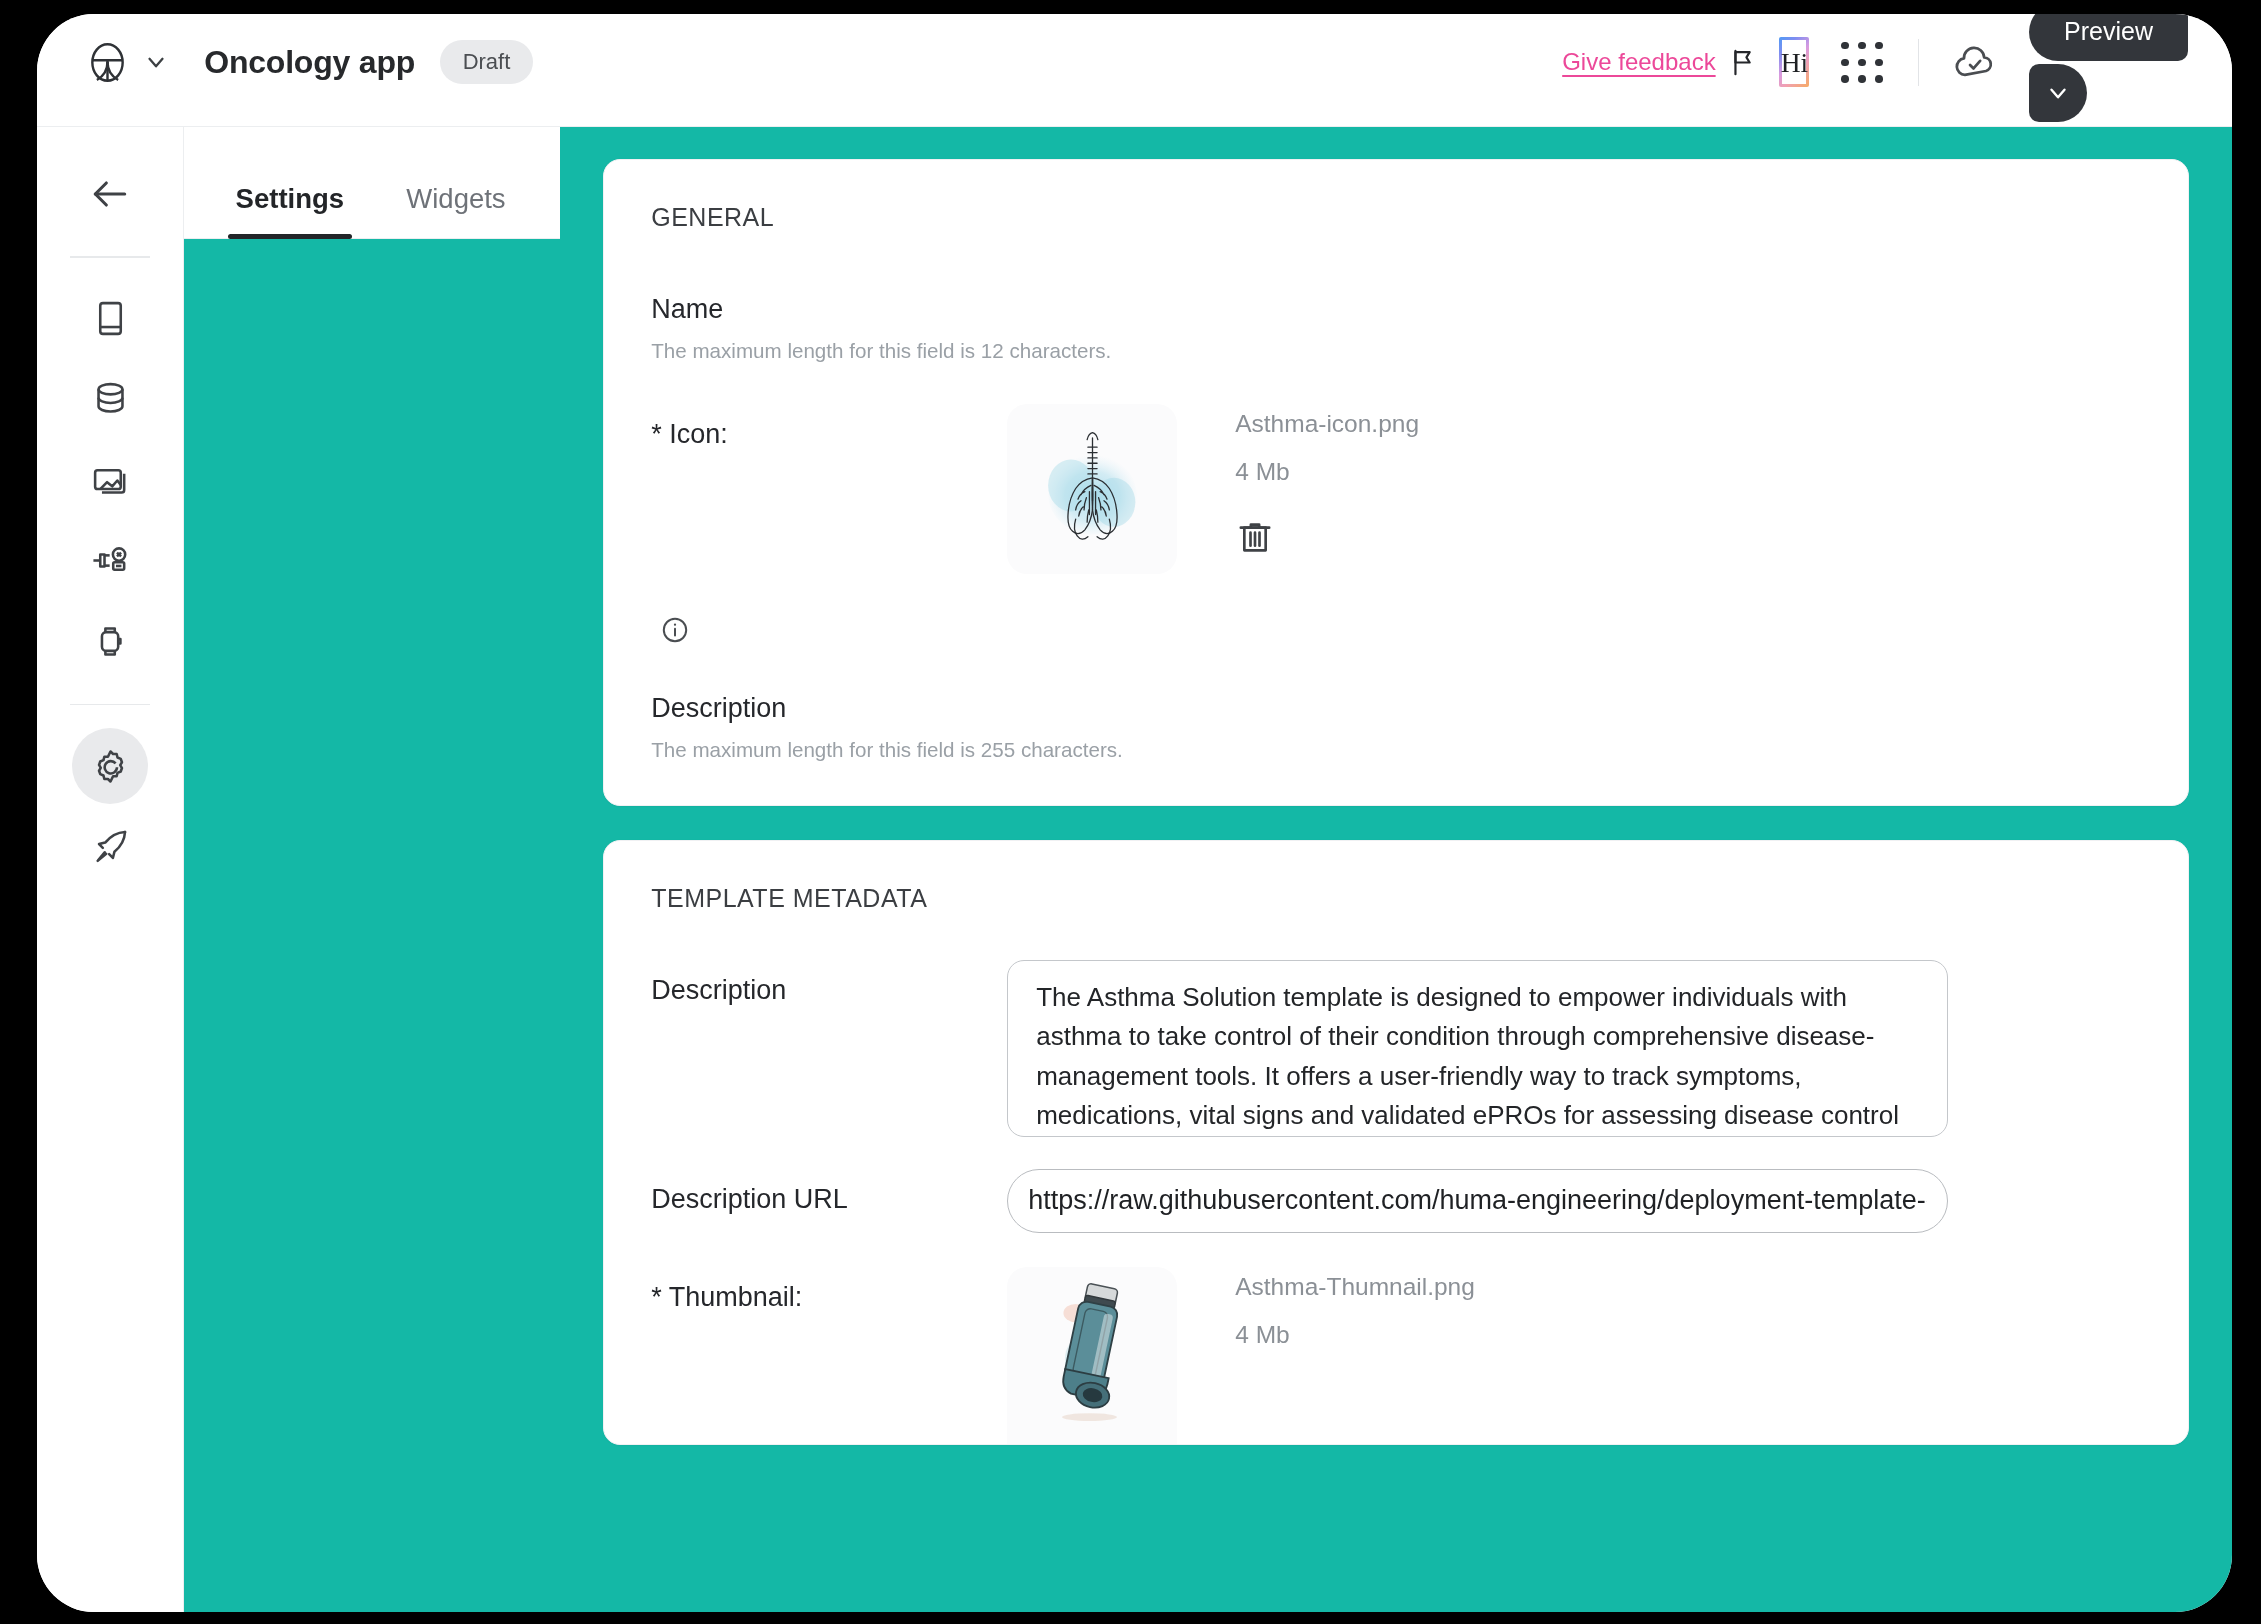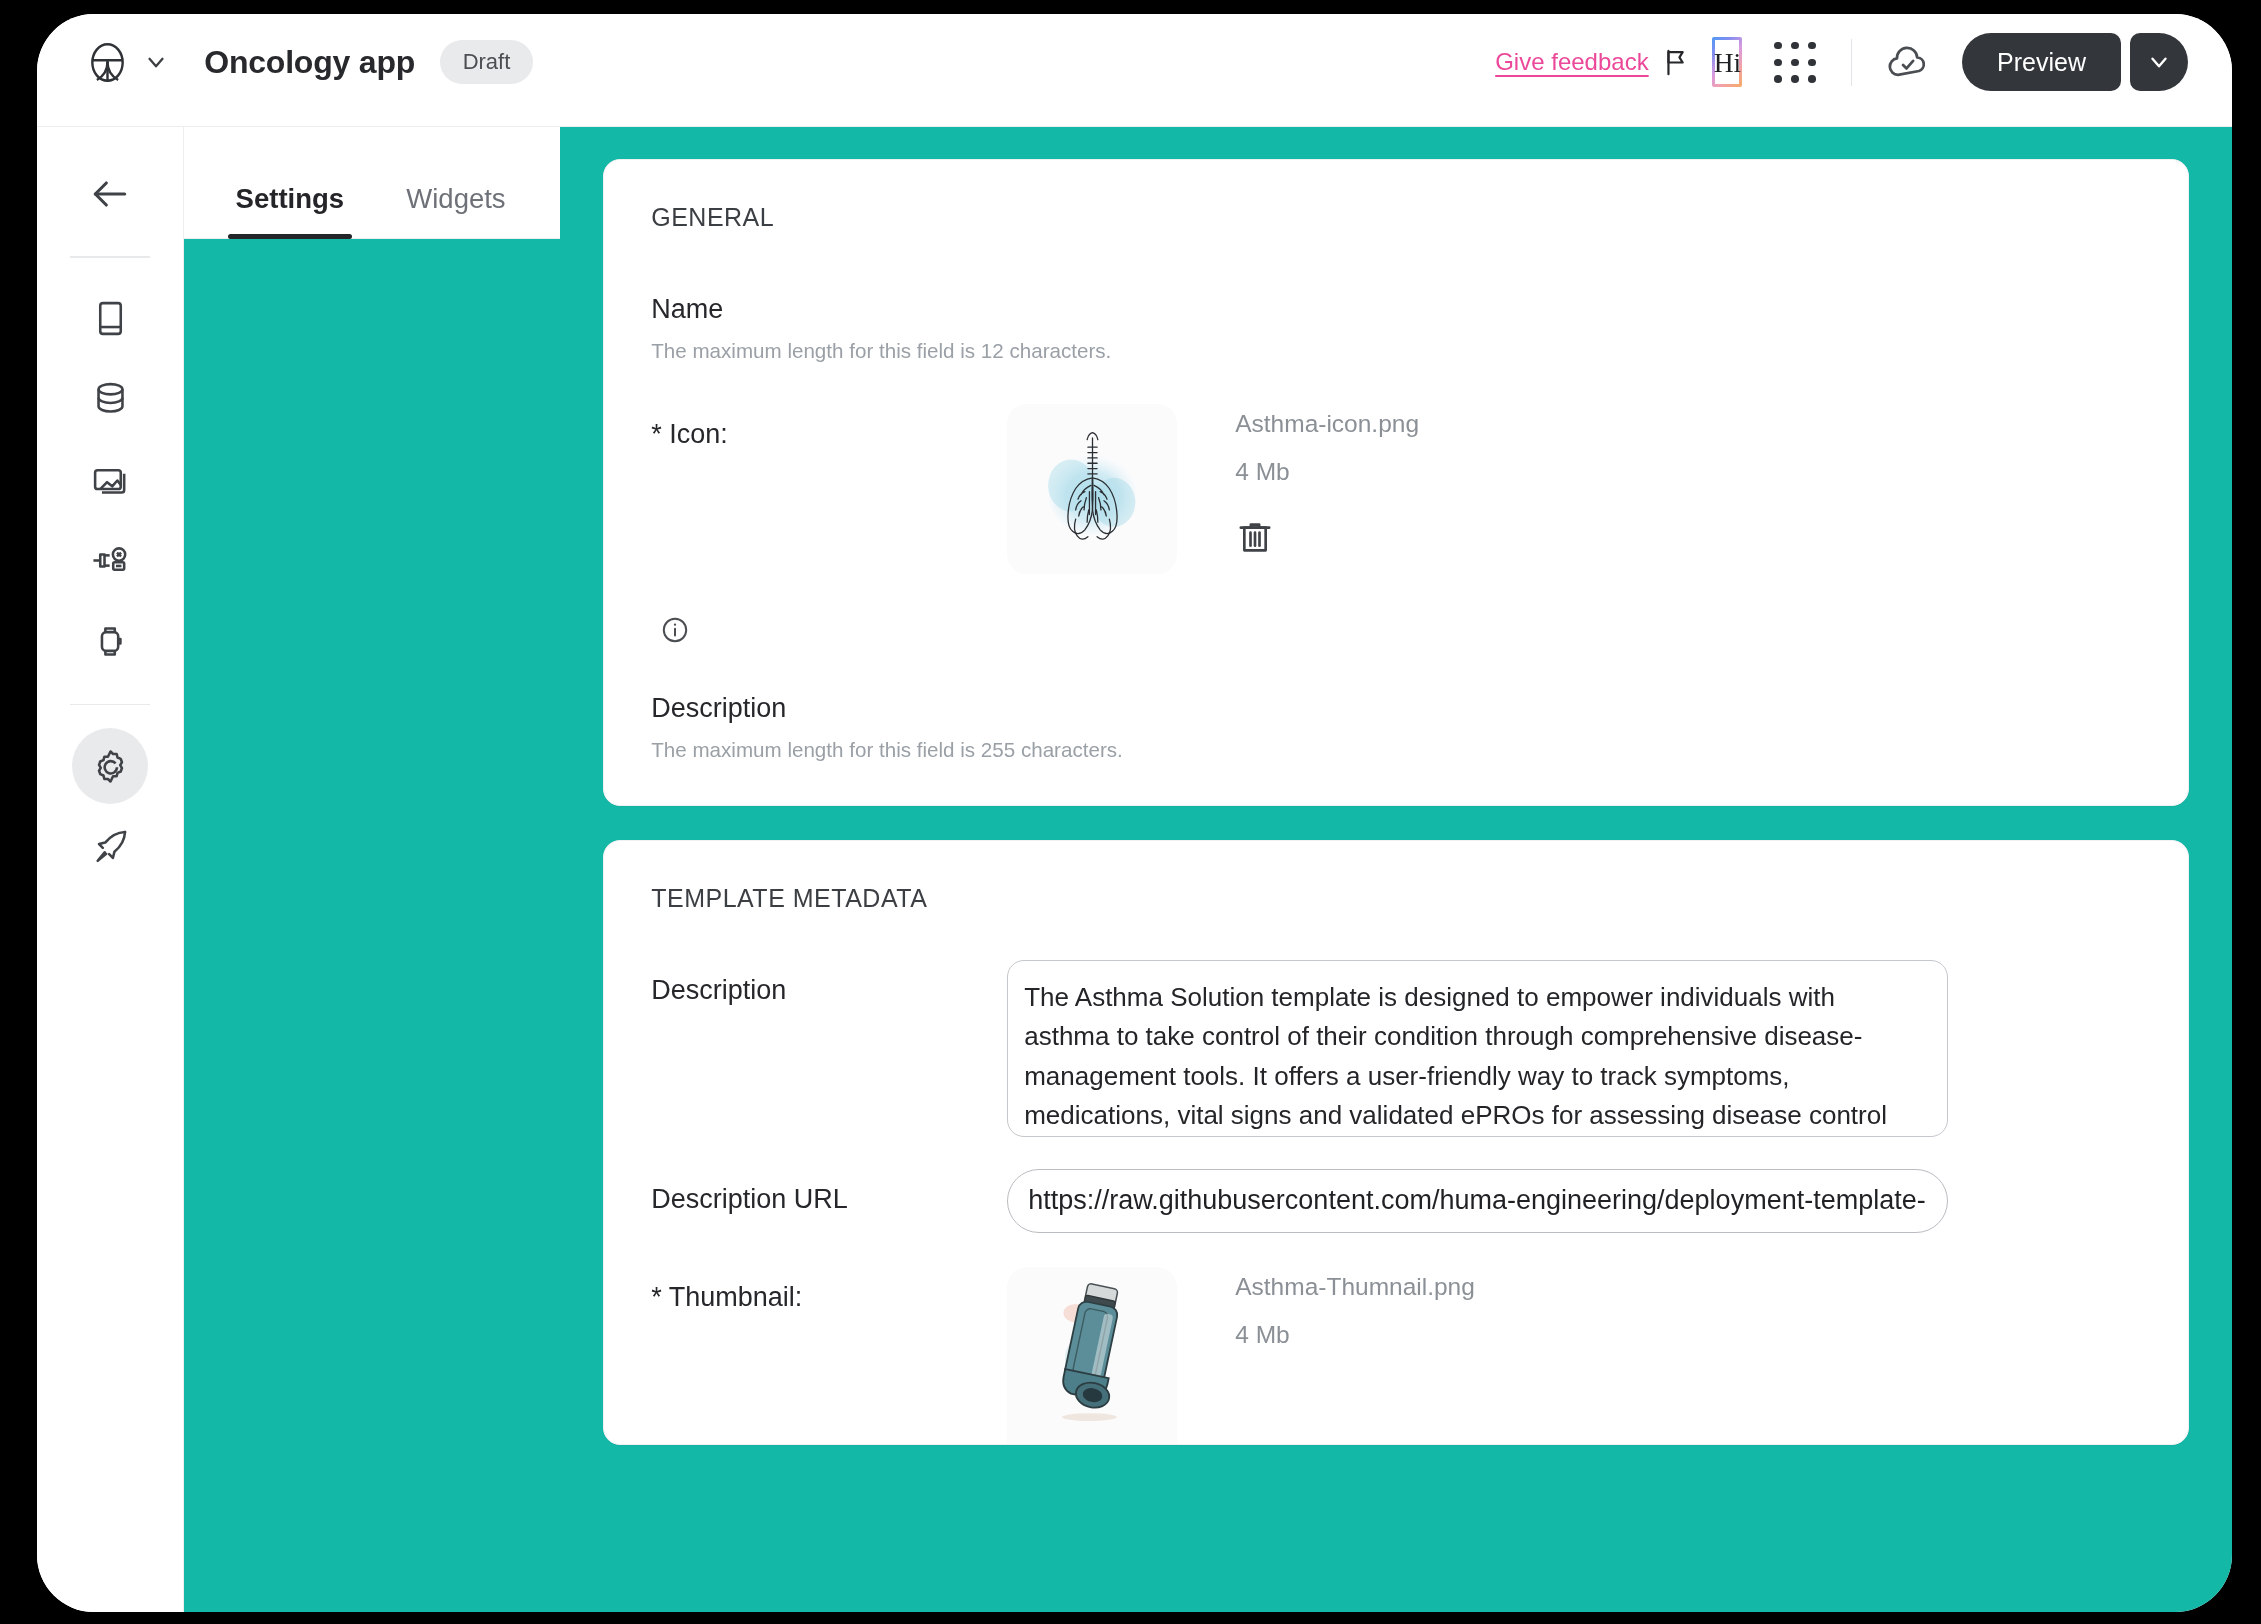--- a/index.html
+++ b/index.html
@@ -65,21 +65,21 @@
     font-size: 27.5px; color: #1e2023; line-height: 1;
   }
   .grid-dots {
     margin-left: 32px;
     display: grid; grid-template-columns: repeat(3, 7.6px);
     grid-auto-rows: 7.6px; gap: 9.2px;
   }
   .grid-dots i { width: 7.6px; height: 7.6px; border-radius: 50%; background: #303338; display:block; }
   .hdr-divider { width: 1.5px; height: 47px; background: #e2e4e7; margin-left: 35px; }
   .cloud-icon { width: 44px; height: 44px; margin-left: 34px; color: #4a4d51; }
-  .preview-group { margin-left: 32px; display: flex; align-items: stretch; gap: 9px; }
+  .preview-group { margin-left: 32px; display: flex; align-items: stretch; gap: 3px; flex-direction: column; }
   .btn-preview {
     background: #33363b; color: #fff; border: none;
     font-size: 25px; font-family: inherit;
     padding: 0 35px; height: 58px;
     border-radius: 31px 10.7px 10.7px 31px; cursor: pointer;
   }
   .btn-preview-caret {
     background: #33363b; color: #fff; border: none;
     width: 58px; height: 58px;
     border-radius: 10.7px 31px 31px 10.7px; cursor: pointer;
@@ -162,21 +162,21 @@
   .helper {
     font-size: 20.6px; color: #9aa0a6;
     margin: 10.7px 0 0 0;
   }
   .helper-wrap { }
 
   .textarea-box {
     width: 941px; height: 177px;
     border: 1.5px solid #c4c7cb; border-radius: 17px;
     font-size: 26px; line-height: 1.52; color: #232528;
-    padding: 17px 20px 0 16px; background: #fff;
+    padding: 17px 20px 0 28px; background: #fff;
     overflow: hidden;
   }
 
   .thumb-box {
     width: 170px; height: 170px;
     background: #fbfbfc; border-radius: 20px;
     display: flex; align-items: center; justify-content: center;
     overflow: hidden;
   }
   .thumb-box.tall { height: 177px; border-radius: 20px 20px 0 0; align-items: flex-start; }

